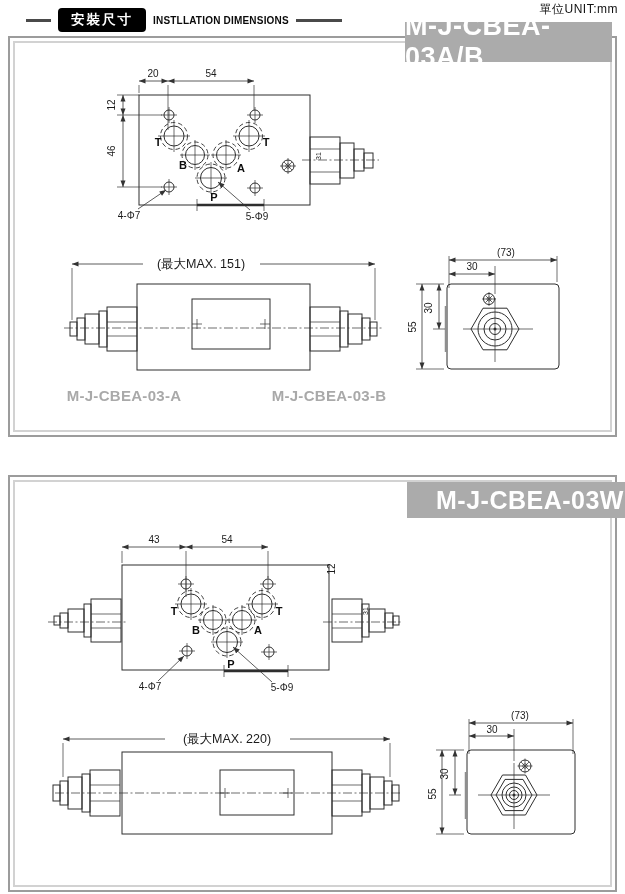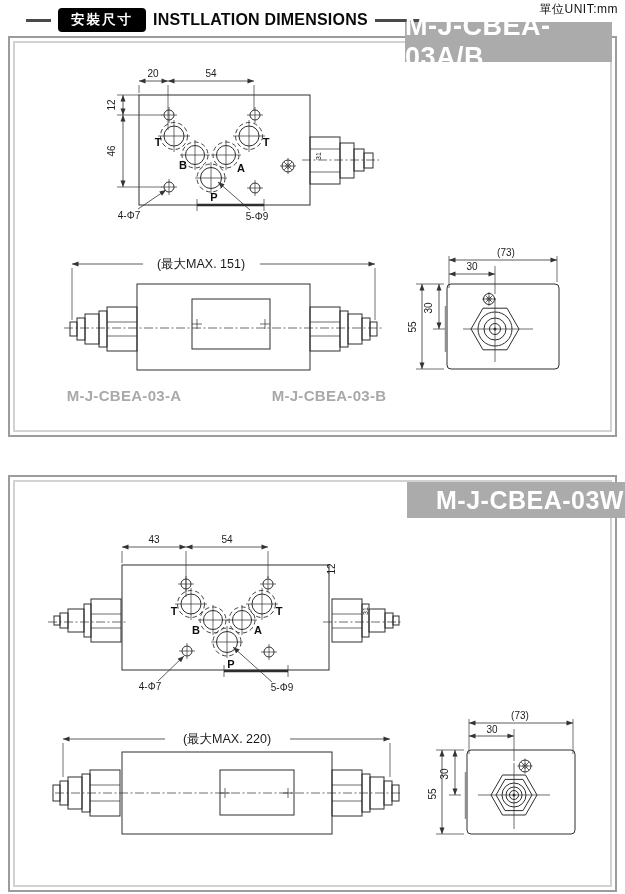--- a/index.html
+++ b/index.html
@@ -14,21 +14,21 @@
   .hdr{
     position:absolute;left:26px;top:8px;display:flex;align-items:center;gap:7px;z-index:6;
   }
   .hdr .rule{height:3px;background:#4a4a4a;}
   .hdr .rule.l{width:25px;}
   .hdr .rule.r{width:46px;}
   .pill{
     background:#000;color:#fff;font-weight:bold;font-size:13.5px;
     padding:3px 13px;border-radius:4px;letter-spacing:2px;white-space:nowrap;
   }
-  .hdr-title{font-size:16px;font-weight:bold;color:#0a0a0a;letter-spacing:.2px;white-space:nowrap;}
+  .hdr-title{font-size:10px;font-weight:bold;color:#0a0a0a;letter-spacing:.2px;white-space:nowrap;}
   .panel{
     position:absolute;left:8px;width:605px;background:#fff;
     border:2px solid #9c9c9c;
     box-shadow:inset 0 0 0 3px #fff, inset 0 0 0 5px #d2d2d2;
   }
   .panel.p1{top:36px;height:397px;}
   .panel.p2{top:475px;height:413px;}
   .banner{
     position:absolute;background:#ababab;color:#fff;font-weight:bold;
     display:flex;align-items:center;justify-content:center;z-index:7;

